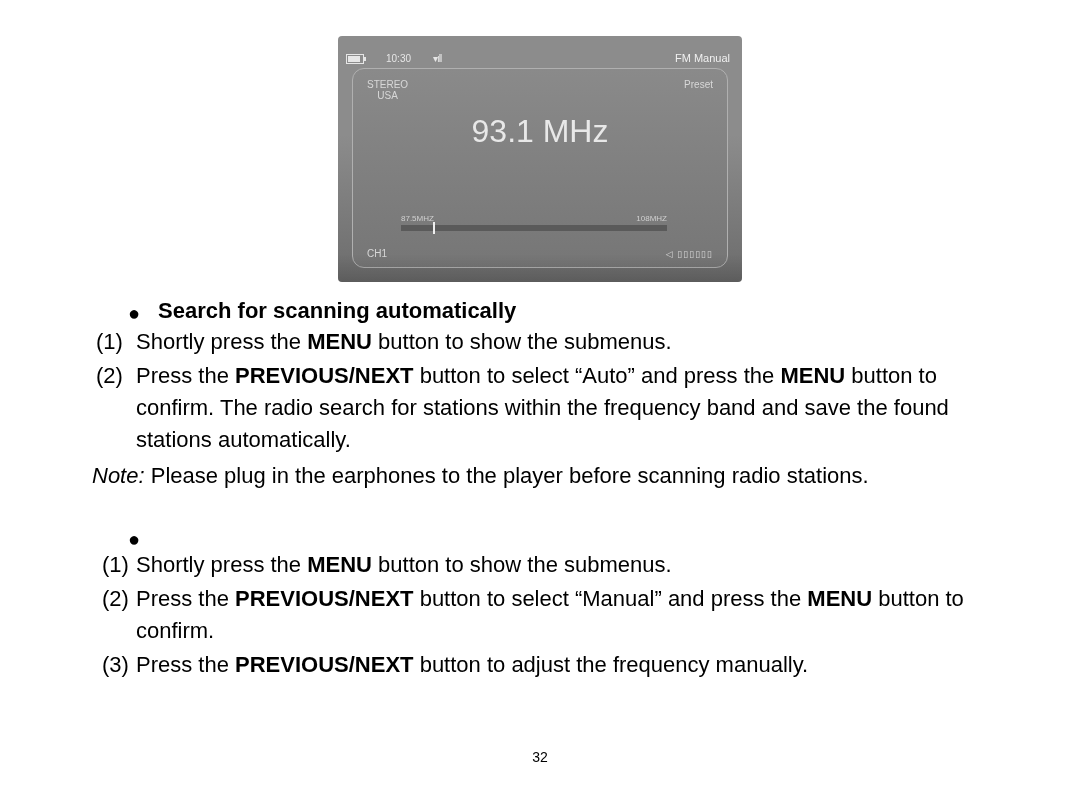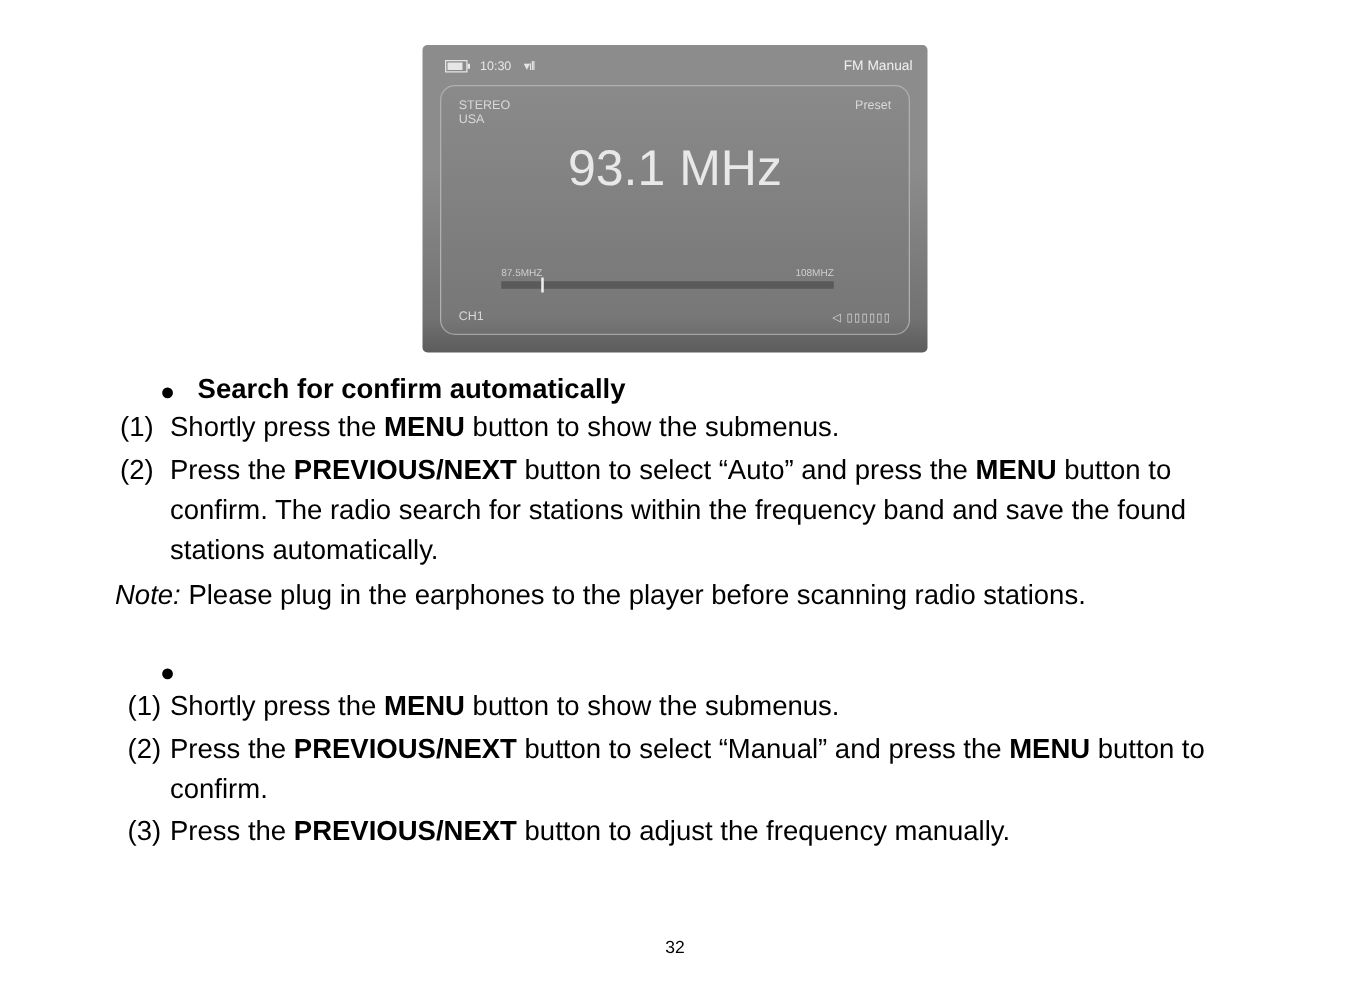--- a/index.html
+++ b/index.html
@@ -23,25 +23,26 @@
     height: 246px;
     background: linear-gradient(#8c8c8c 0%, #8c8c8c 40%, #6c6c6c 100%);
     border-radius: 4px;
     position: relative;
     overflow: hidden;
     color: #c8c8c8;
     font-family: Arial, sans-serif;
   }
   .rs-statusbar {
     display: flex;
-    align-items: center;
+    align-items: flex-end;
     font-size: 10px;
     color: #e6e6e6;
-    padding: 6px 12px 0 18px;
+    padding: 6px 12px 0 8px;
     height: 28px;
+    gap: 12px;
   }
   .rs-battery {
     width: 18px; height: 10px;
     border: 1px solid #e6e6e6;
     margin-right: 10px;
     position: relative;
   }
   .rs-battery::after {
     content:"";
     position:absolute;
@@ -59,24 +60,25 @@
     border: 1px solid #b0b0b0;
     border-radius: 12px;
     background: linear-gradient(#8a8a8a, #767676);
   }
   .rs-top-row {
     display: flex;
     justify-content: space-between;
     padding: 10px 14px 0 14px;
     font-size: 10px;
     color: #d8d8d8;
+    text-align: center;
   }
   .rs-freq {
     text-align: center;
-    font-size: 40px;
+    font-size: 32px;
     color: #e8e8e8;
     margin-top: 12px;
     font-weight: 400;
   }
   .rs-dial-wrap {
     position: absolute;
     left: 48px; right: 60px; bottom: 36px;
   }
   .rs-dial-labels {
     display:flex; justify-content:space-between;
@@ -185,21 +187,21 @@
         <span>CH1</span>
         <span class="rs-vol">◁ ▯▯▯▯▯▯</span>
       </div>
     </div>
     <div class="reflection"></div>
   </div>
 </div>
 
 <div class="section-head">
   <span class="bullet-dot">●</span>
-  <span class="title">Search for confirm automatically</span>
+  <span class="title">Search for scanning automatically</span>
 </div>
 <div class="num-list">
   <div class="num-item">
     <div class="num">(1)</div>
     <div class="txt"><span>Shortly press the </span><span class="bold">MENU</span><span> button to show the submenus.</span></div>
   </div>
   <div class="num-item">
     <div class="num">(2)</div>
     <div class="txt"><span>Press the </span><span class="bold">PREVIOUS/NEXT</span><span> button to select “Auto” and press the </span><span class="bold">MENU</span><span> button to confirm. The radio search for stations within the frequency band and save the found stations automatically.</span></div>
   </div>

